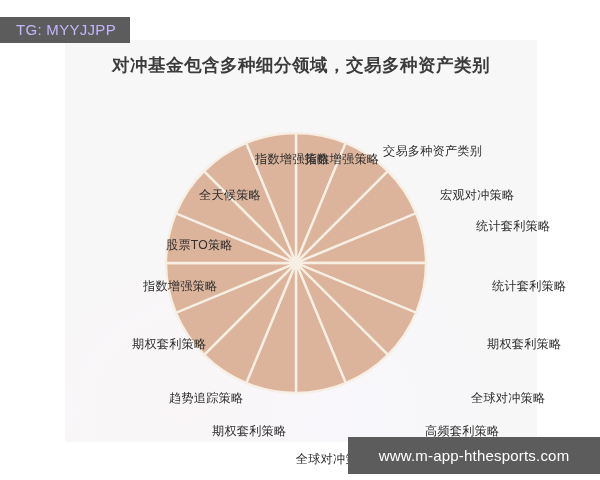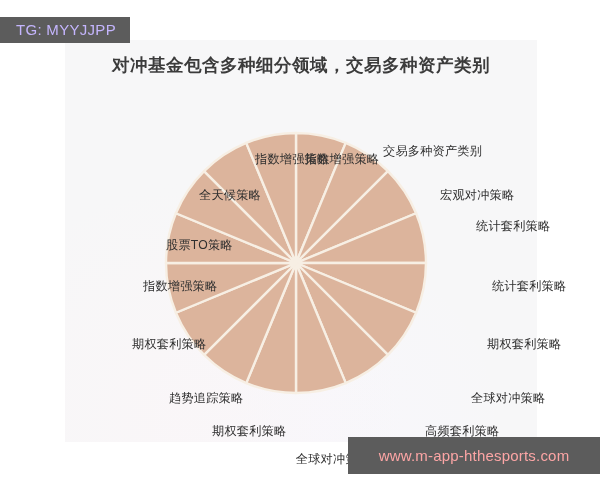--- a/index.html
+++ b/index.html
@@ -89,21 +89,21 @@
   .pie-label.lbl-center{ text-align: center; }
 
   
   #watermark {
     position: absolute;
     left: 348px;
     top: 437px;
     width: 252px;
     height: 37px;
     background: #5c5c5c;
-    color: #fca5a5;
+    color: #ffffff;
     font-size: 15px;
     line-height: 37px;
     text-align: center;
     letter-spacing: 0.2px;
     white-space: nowrap;
     z-index: 40;
   }
 </style>
 </head>
 <body>

